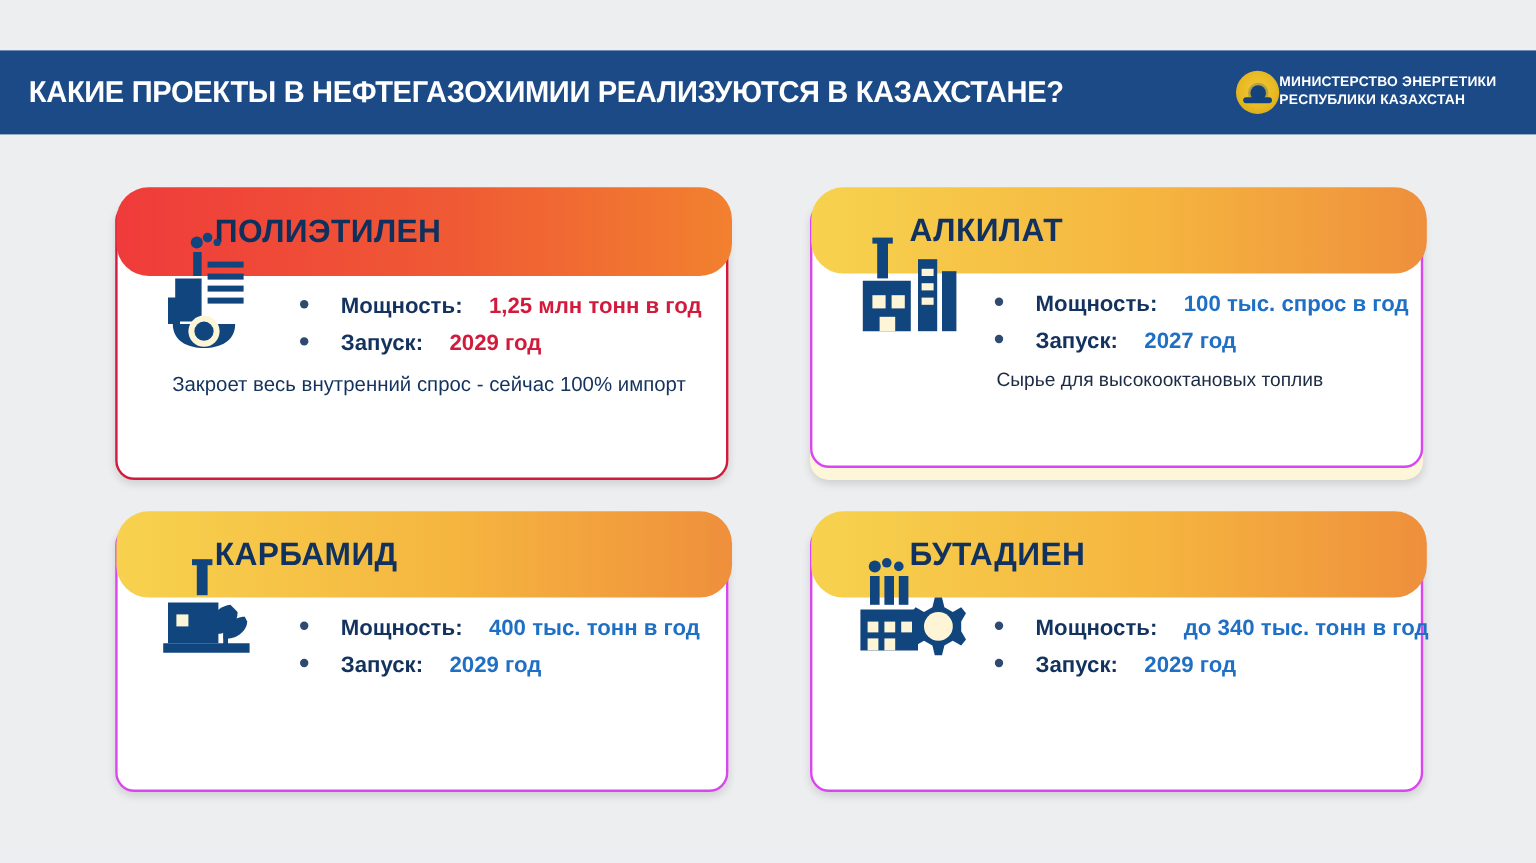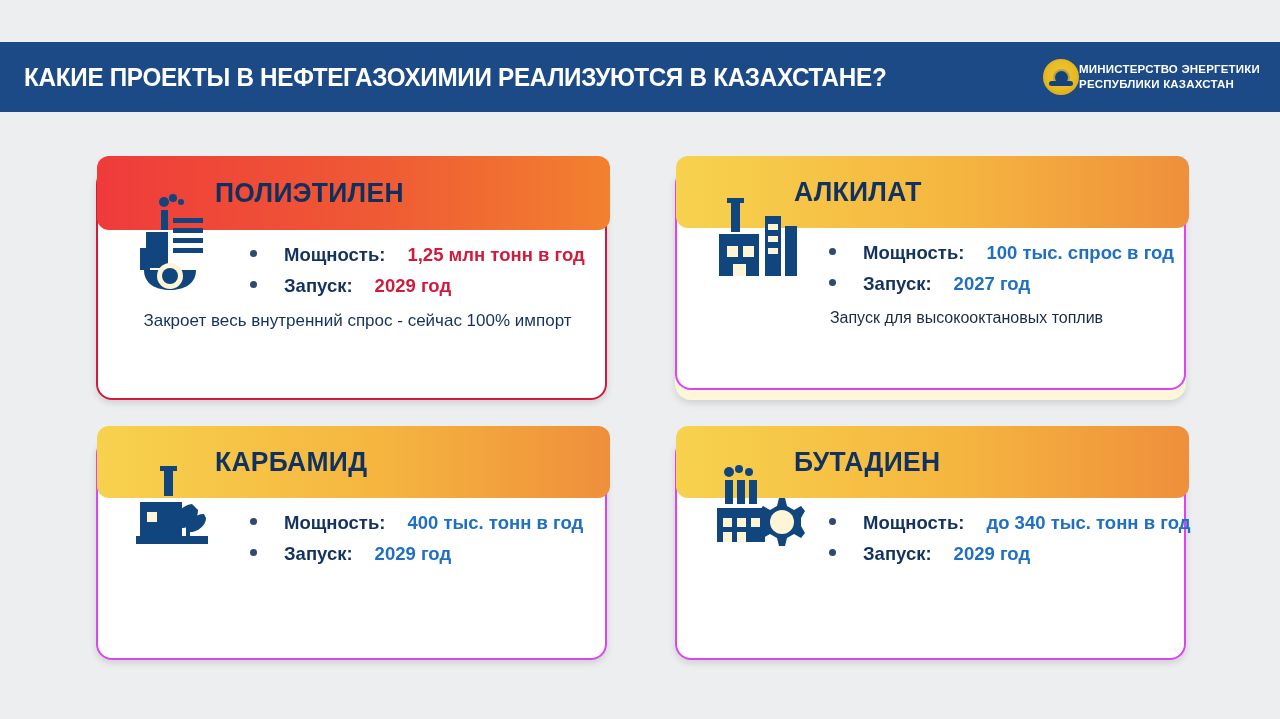--- a/index.html
+++ b/index.html
@@ -10,21 +10,21 @@
     overflow: hidden;
   }
   .page { position: relative; width: 1280px; height: 719px; background:#eceef0; }
 
   
   .header {
     position: absolute; left: 0; top: 42px;
     width: 1280px; height: 70px;
     background: #1b4a86;
     display: flex; align-items: center;
-    padding: 0 20px 0 24px;
+    padding: 0 33px 0 24px;
   }
   .header-title {
     color: #ffffff;
     font-size: 25px;
     font-weight: bold;
     letter-spacing: -0.3px;
     font-family: "Liberation Sans", sans-serif;
     transform: scaleX(0.97);
     transform-origin: left center;
     white-space: nowrap;
@@ -86,24 +86,24 @@
     border: 2px solid #d21b3c;
     background: #ffffff;
     min-height: 232px;
   }
 
   .card-head {
     position: absolute;
     left: -1px; top: -14px;
     width: 513px;
     height: 72px;
-    border-radius: 12px;
+    border-radius: 27px;
     background: linear-gradient(90deg, #f7d24e 0%, #f5b53f 55%, #ef8f3c 100%);
     display: flex; align-items: center;
-    padding-left: 118px;
+    padding-left: 82px;
     z-index: 2;
   }
   .card.highlight .card-head {
     background: linear-gradient(90deg, #ef3b3b 0%, #ef5a34 55%, #f2812f 100%);
     height: 74px;
   }
   .card-title {
     font-size: 27px;
     font-weight: bold;
     color: #11325e;
@@ -250,21 +250,21 @@
                 <span class="bullet"></span>
                 <span class="lbl">Мощность:</span>
                 <span class="val">100 тыс. спрос в год</span>
               </li>
               <li>
                 <span class="bullet"></span>
                 <span class="lbl">Запуск:</span>
                 <span class="val">2027 год</span>
               </li>
             </ul>
-            <div class="note plain note-wrap-left">Запуск для высокооктановых топлив</div>
+            <div class="note plain note-wrap-left">Сырье для высокооктановых топлив</div>
           </div>
         </div>
       </div>
 
     </div>
 
     <div class="row">
 
       <div class="card">
         <div class="card-body">

